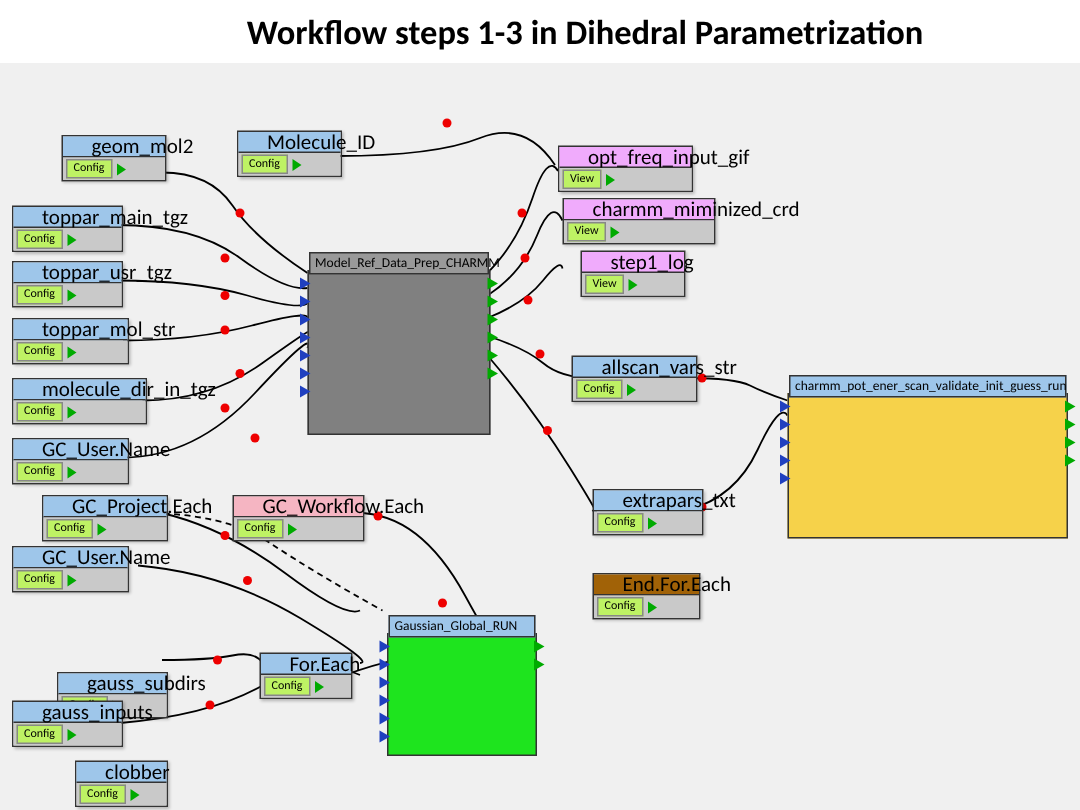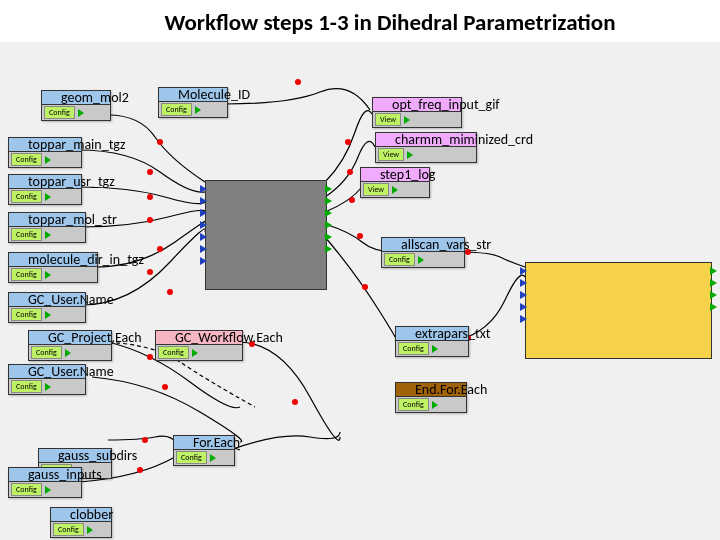--- a/index.html
+++ b/index.html
@@ -184,21 +184,21 @@
         <span class="tri"></span>
       </div>
 </div>
 <div class="node yellow" style="left:375px;top:90px;width:100px">
   <div class="hdr">charmm_miminized_crd</div>
   <div class="body">
         <span class="cfgbtn">View</span>
         <span class="tri"></span>
       </div>
 </div>
-<div class="node yellow" style="left:360px;top:125px;width:68px">
+<div class="node yellow" style="left:387px;top:125px;width:68px">
   <div class="hdr">step1_log</div>
   <div class="body">
         <span class="cfgbtn">View</span>
         <span class="tri"></span>
       </div>
 </div>
 
 <div class="node blue" style="left:381px;top:195px;width:82px">
   <div class="hdr">allscan_vars_str</div>
   <div class="body">
@@ -215,41 +215,58 @@
 </div>
 <div class="node green" style="left:395px;top:340px;width:70px">
   <div class="hdr">End.For.Each</div>
   <div class="body">
         <span class="cfgbtn">Config</span>
         <span class="tri"></span>
       </div>
 </div>
 
 <div class="big" style="left:205px;top:138px;width:120px;height:108px;background:#808080">
+  <div class="bigTitle">Model_Ref_Data_Prep_CHARMM</div>
   <div class="ports l">
         <span class="ptri-b"></span>
         <span class="ptri-b"></span>
         <span class="ptri-b"></span>
         <span class="ptri-b"></span>
         <span class="ptri-b"></span>
         <span class="ptri-b"></span>
         <span class="ptri-b"></span>
       </div>
   <div class="ports r">
         <span class="ptri-r"></span>
         <span class="ptri-r"></span>
         <span class="ptri-r"></span>
         <span class="ptri-r"></span>
         <span class="ptri-r"></span>
         <span class="ptri-r"></span>
       </div>
 </div>
 
+<div class="big" style="left:258px;top:380px;width:98px;height:80px;background:#1ee41e">
+  <div class="bigTitle" style="background:#9ec6ea">Gaussian_Global_RUN</div>
+  <div class="ports l">
+        <span class="ptri-b"></span>
+        <span class="ptri-b"></span>
+        <span class="ptri-b"></span>
+        <span class="ptri-b"></span>
+        <span class="ptri-b"></span>
+        <span class="ptri-b"></span>
+      </div>
+  <div class="ports r">
+        <span class="ptri-r"></span>
+        <span class="ptri-r"></span>
+      </div>
+</div>
 
 <div class="big" style="left:525px;top:220px;width:185px;height:95px;background:#f6d24a">
+  <div class="bigTitle" style="background:#9ec6ea">charmm_pot_ener_scan_validate_init_guess_run</div>
   <div class="ports l">
         <span class="ptri-b"></span>
         <span class="ptri-b"></span>
         <span class="ptri-b"></span>
         <span class="ptri-b"></span>
         <span class="ptri-b"></span>
       </div>
   <div class="ports r">
         <span class="ptri-r"></span>
         <span class="ptri-r"></span>

